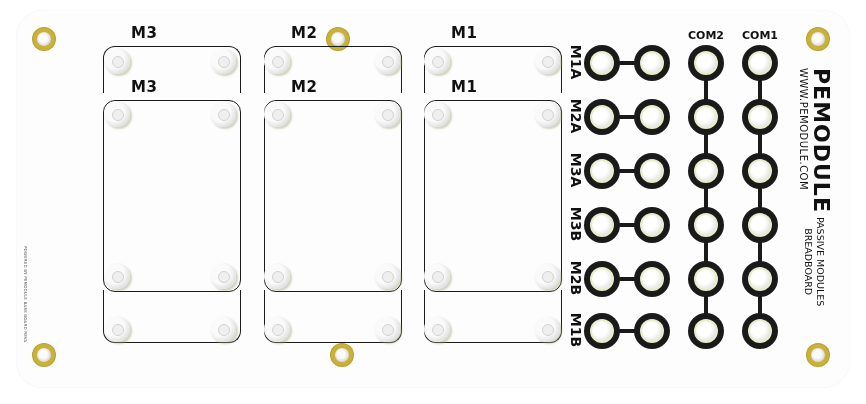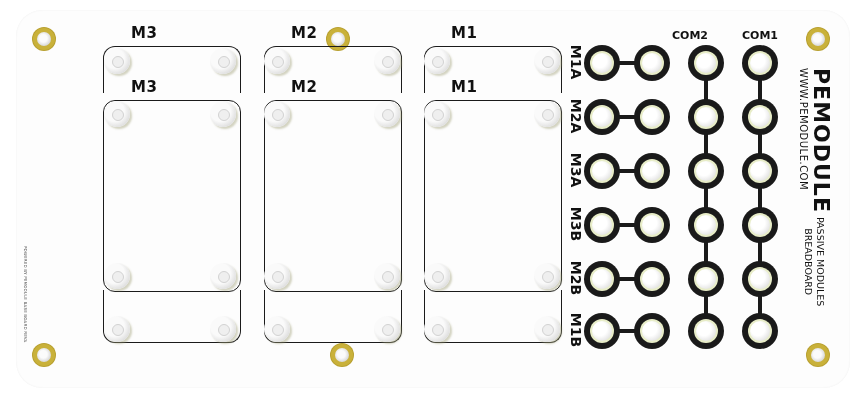--- a/index.html
+++ b/index.html
@@ -94,21 +94,21 @@
 <div class="hwire" style="left:614px;top:61px;width:28px;"></div>
 <div class="hwire" style="left:614px;top:115px;width:28px;"></div>
 <div class="hwire" style="left:614px;top:169px;width:28px;"></div>
 <div class="hwire" style="left:614px;top:223px;width:28px;"></div>
 <div class="hwire" style="left:614px;top:277px;width:28px;"></div>
 <div class="hwire" style="left:614px;top:329px;width:28px;"></div>
 
 <div class="vwire" style="left:704px;top:63px;height:270px;"></div>
 <div class="vwire" style="left:758px;top:63px;height:270px;"></div>
 
-<span class="com-label" style="left:672px;top:29px;">COM2</span>
+<span class="com-label" style="left:688px;top:29px;">COM2</span>
 <span class="com-label" style="left:742px;top:29px;text-align:center;">COM1</span>
 
 <div>
   <div class="jack" style="left:587px;top:48px;"></div>
   <div class="jack" style="left:637px;top:48px;"></div>
   <div class="jack" style="left:691px;top:48px;"></div>
   <div class="jack" style="left:745px;top:48px;"></div>
 </div>
 <div>
   <div class="jack" style="left:587px;top:102px;"></div>

